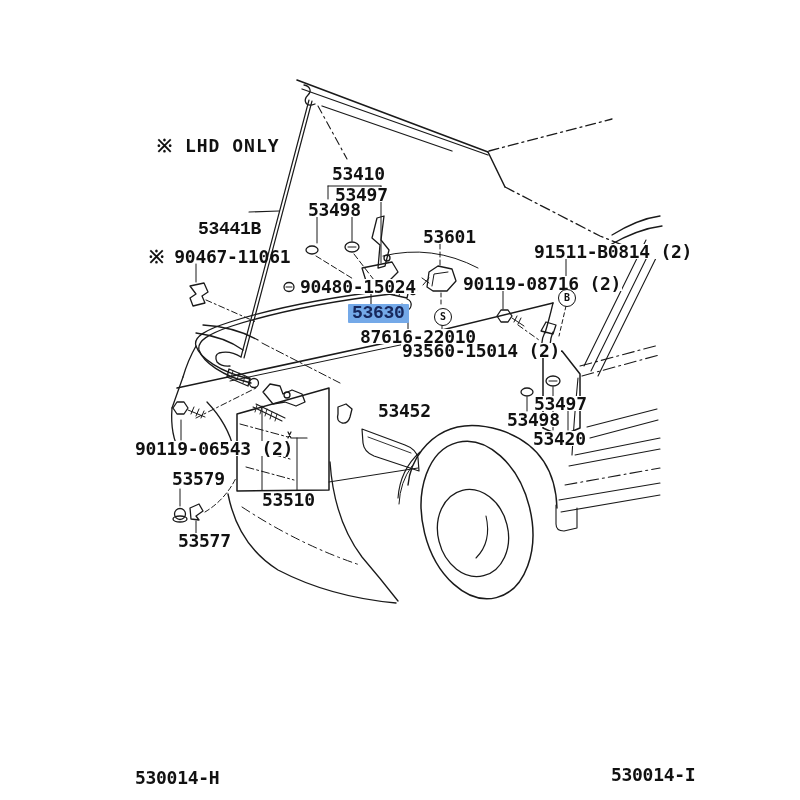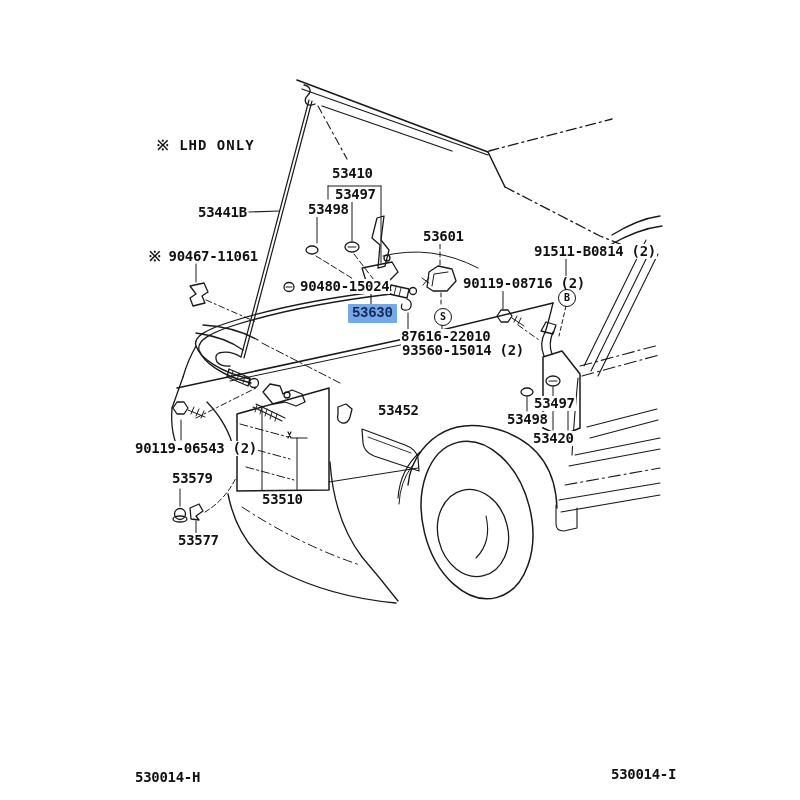--- a/index.html
+++ b/index.html
@@ -1,19 +1,19 @@
 <!DOCTYPE html>
 <html><head>
 <meta charset="utf-8">
 <style>
   html,body{margin:0;padding:0;background:#fff;}
   #stage{position:relative;width:800px;height:800px;background:#fff;overflow:hidden;
          font-family:"DejaVu Sans Mono", "Liberation Mono", monospace;}
   #lineart{position:absolute;left:0;top:0;}
-  .lbl{position:absolute;font-weight:bold;font-size:14px;letter-spacing:-0.3px;
+  .lbl{position:absolute;font-weight:bold;font-size:18px;letter-spacing:-0.3px;
        color:#111;background:#fff;padding:0 1px;white-space:nowrap;line-height:15px;}
   .note{background:transparent;}
   .hl{background:#74a9e8;color:#16275c;padding:2px 4px;border-radius:1px;}
   .circ{position:absolute;width:16px;height:16px;border:1.6px solid #111;border-radius:50%;
         background:#fff;font-weight:bold;font-size:10px;line-height:16px;text-align:center;color:#111;}
   .sheet{background:transparent;}
 </style>
 </head>
 <body>
 
@@ -176,31 +176,31 @@
       <path d="M263,392 L270,384 L280,386 L283,394 L292,390 L302,394 L305,402 L296,406 L285,402 L273,404 Z"></path>
       <circle cx="287" cy="395" r="3"></circle>
       <path d="M253,407 L282,421 M256,404 L285,418" stroke-width="1.1"></path>
       <path d="M257,405 L255,412 M262,407 L260,414 M267,409 L265,416 M272,412 L270,419 M277,414 L275,421" stroke-width="0.9"></path>
       <path d="M288,432 L291,438 L307,438 M288,438 L291,432" stroke-width="1.2"></path>
       <path d="M338,407 L346,404 L352,409 L350,417 Q348,424 342,423 Q336,421 338,414 Z"></path>
     </g>
   </svg>
 
   <div class="lbl note" style="left:156px;top:138px;letter-spacing:1px;">※ LHD ONLY</div>
-  <div class="lbl" style="left:197px;top:205px;">53441B</div>
+  <div class="lbl" style="left:197px;top:222px;font-family:Liberation Mono, monospace;">53441B</div>
   <div class="lbl" style="left:331px;top:166px;">53410</div>
   <div class="lbl" style="left:334px;top:187px;">53497</div>
   <div class="lbl" style="left:307px;top:202px;">53498</div>
   <div class="lbl note" style="left:148px;top:249px;">※ 90467-11061</div>
   <div class="lbl" style="left:422px;top:229px;text-align:right;">53601</div>
   <div class="lbl" style="left:533px;top:244px;">91511-B0814 (2)</div>
   <div class="lbl" style="left:299px;top:279px;">90480-15024</div>
   <div class="lbl" style="left:462px;top:276px;text-align:center;">90119-08716 (2)</div>
   <div class="lbl hl" style="left:348px;top:304px;font-family:Liberation Mono, monospace;">53630</div>
-  <div class="lbl" style="left:359px;top:329px;margin-left:41px;">87616-22010</div>
+  <div class="lbl" style="left:359px;top:329px;">87616-22010</div>
   <div class="lbl" style="left:401px;top:343px;">93560-15014 (2)</div>
   <div class="lbl" style="left:377px;top:403px;">53452</div>
   <div class="lbl" style="left:533px;top:396px;">53497</div>
   <div class="lbl" style="left:506px;top:412px;">53498</div>
   <div class="lbl" style="left:532px;top:431px;">53420</div>
   <div class="lbl" style="left:134px;top:441px;">90119-06543 (2)</div>
   <div class="lbl" style="left:171px;top:471px;">53579</div>
   <div class="lbl" style="left:261px;top:492px;">53510</div>
   <div class="lbl" style="left:177px;top:533px;">53577</div>
 

